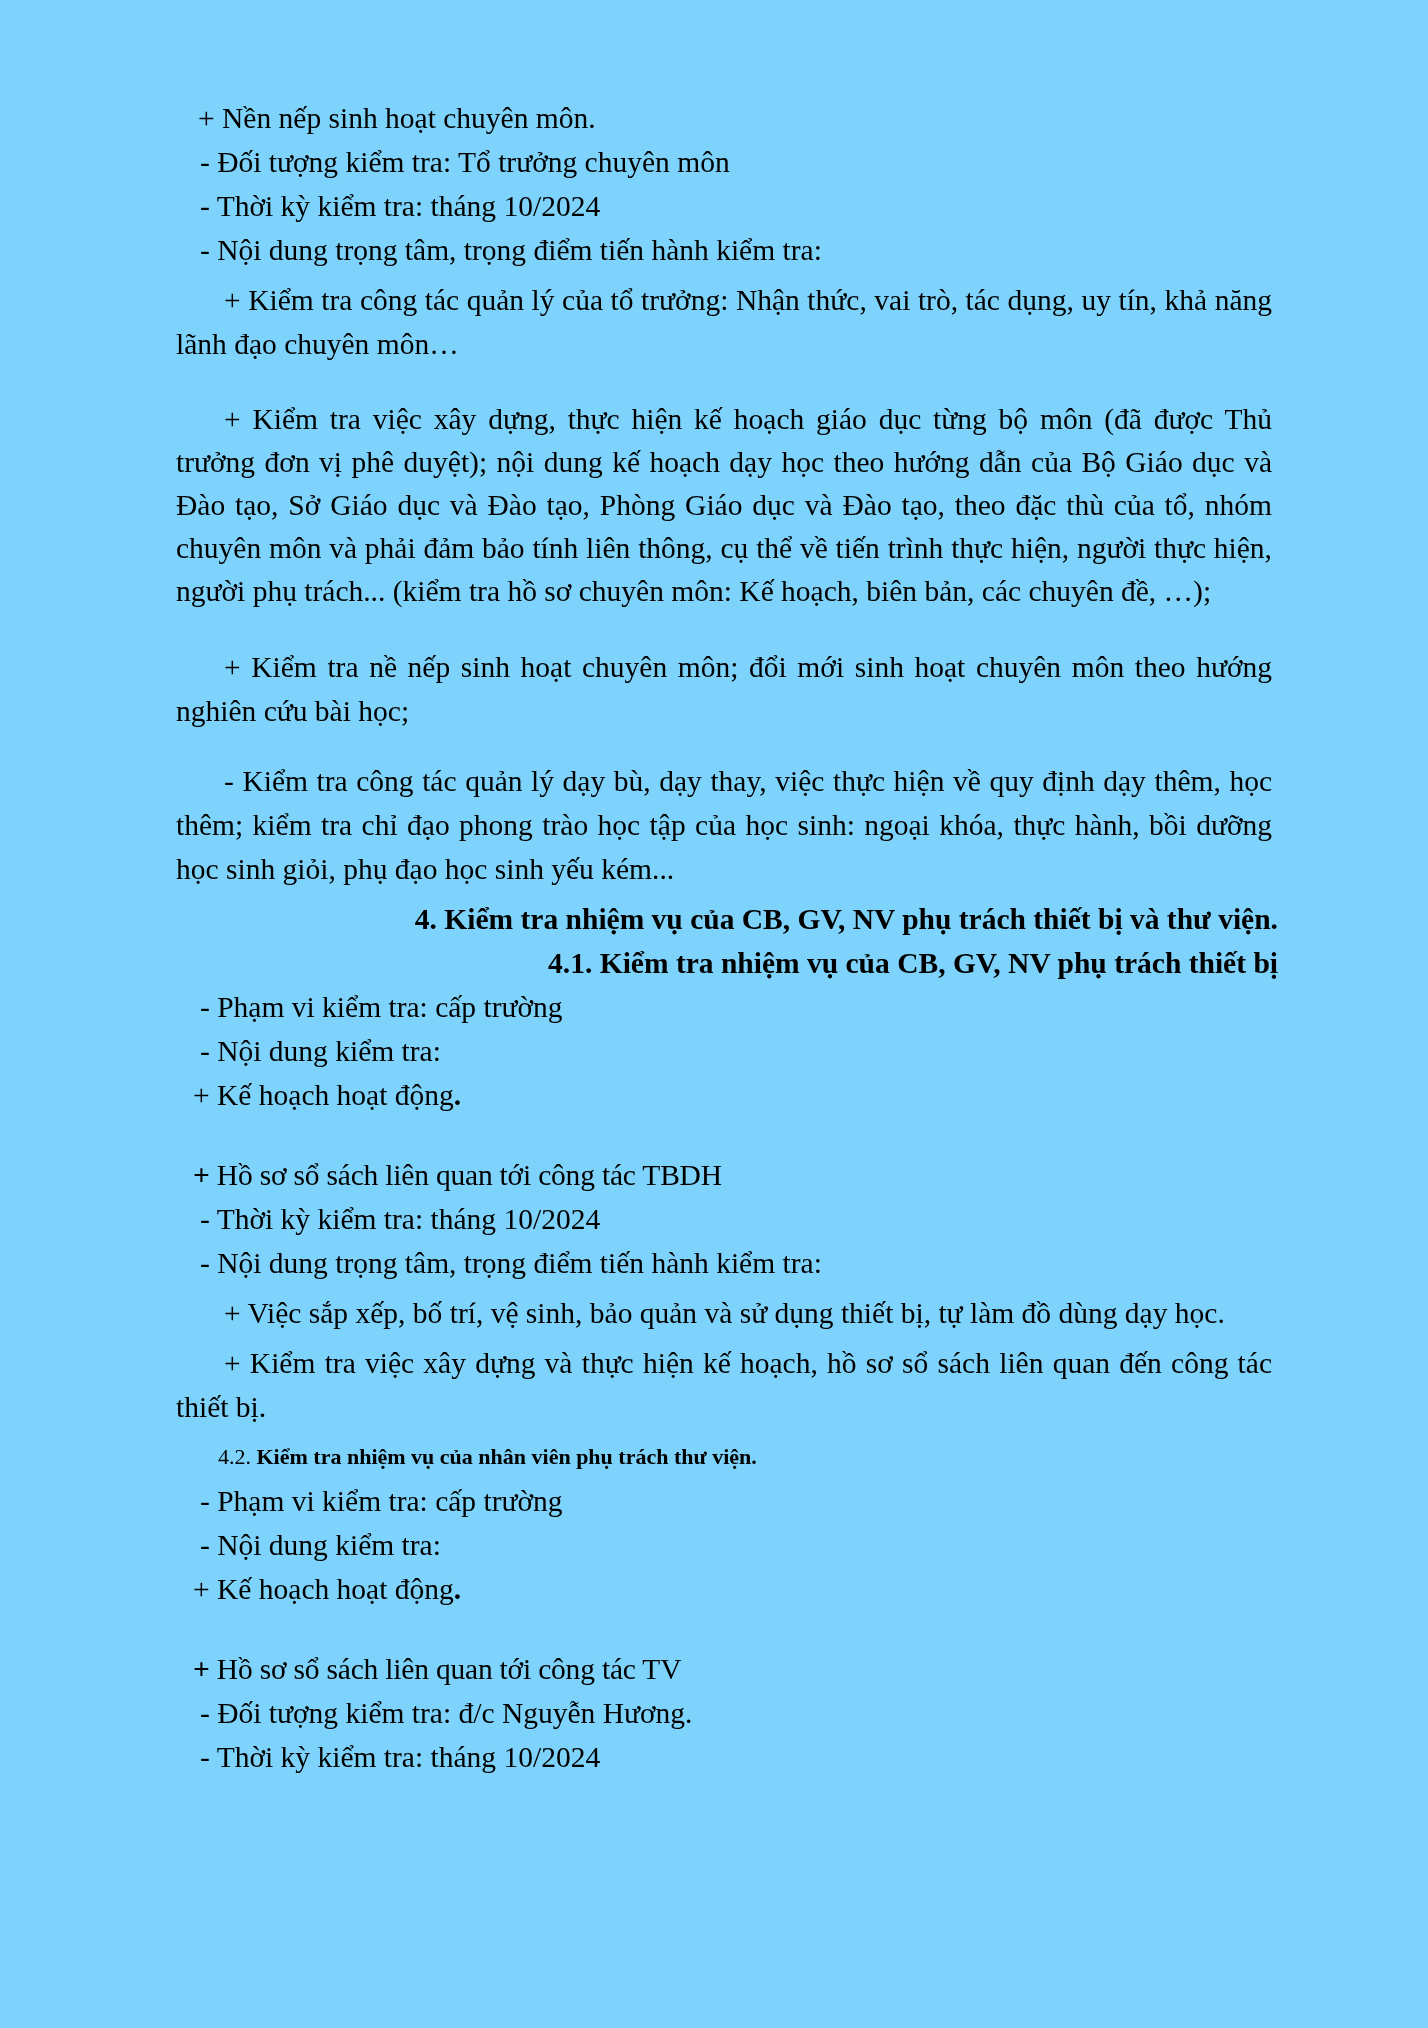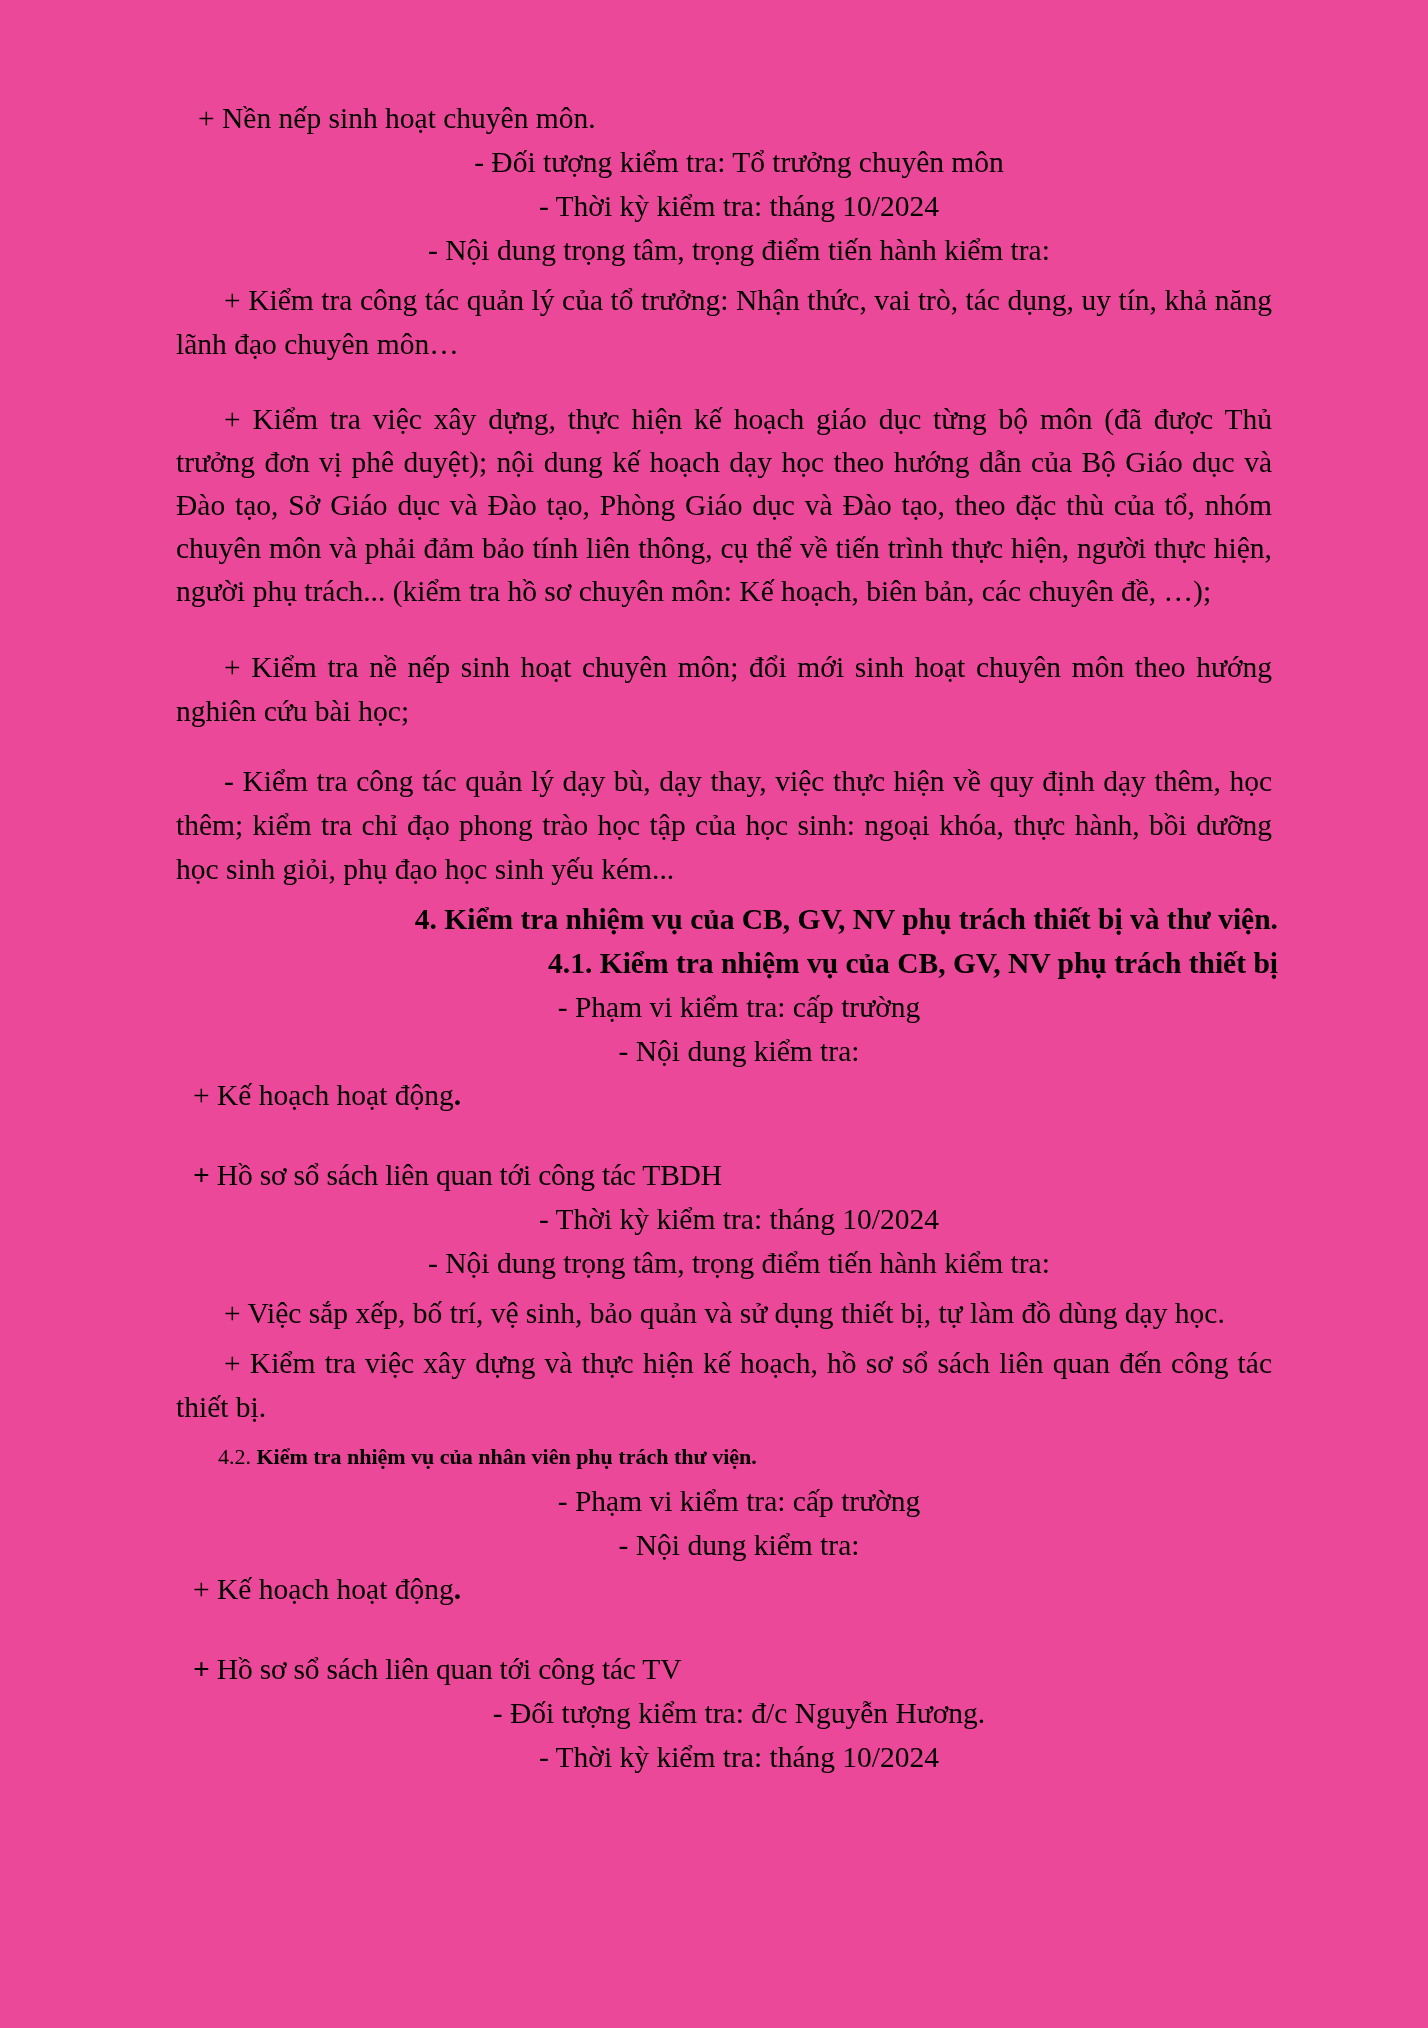--- a/index.html
+++ b/index.html
@@ -4,21 +4,21 @@
 <style>
   html, body {
     margin: 0;
     padding: 0;
     background: #ffffff;
   }
   .page {
     position: relative;
     width: 1428px;
     height: 2028px;
-    background: #ec4899;
+    background: #7dd3fc;
     margin: 0 auto;
     overflow: hidden;
     font-family: "Liberation Serif", "DejaVu Serif", serif;
     color: #000000;
   }
   .doc-body {
     position: absolute;
     left: 170px;
     top: 96px;
     width: 1108px;
@@ -26,21 +26,20 @@
   
   .ln {
     font-size: 29.5px;
     line-height: 44px;
     color: #000;
     white-space: pre-wrap;
   }
   
   .ln-ind {
     padding-left: 30px;
-    text-align: center;
   }
   .ln-ind-sm {
     padding-left: 23px;
   }
   .ln-ind-plus {
     padding-left: 28px;
   }
   
   .para {
     font-size: 29.5px;

